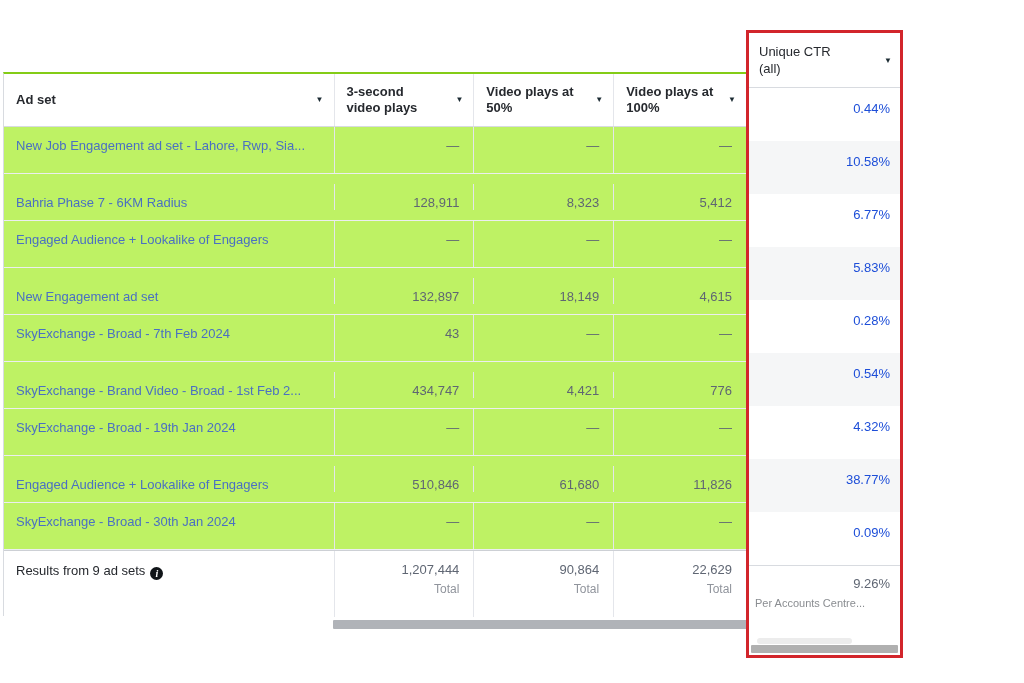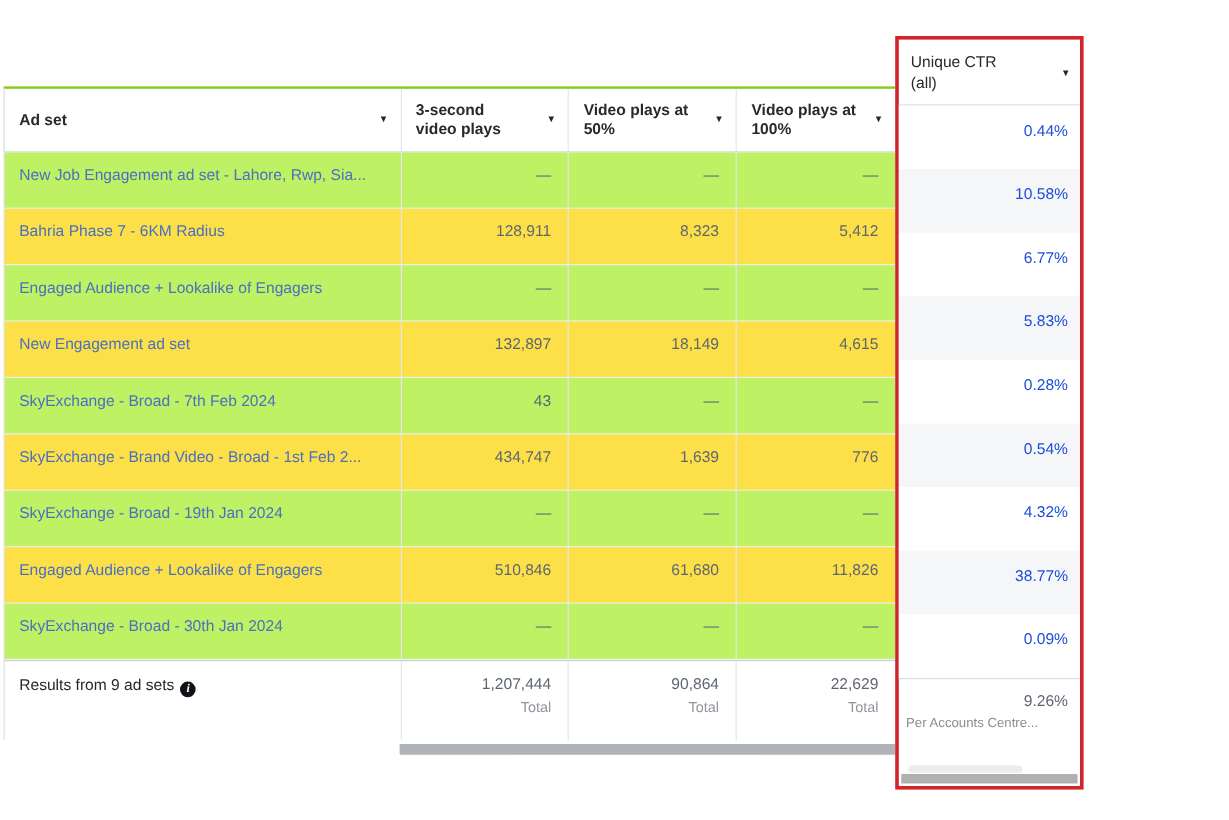--- a/index.html
+++ b/index.html
@@ -25,21 +25,21 @@
   }
   .hdr-cell .lbl { white-space:pre-line; }
   .caret { font-size:8px; color:#1c2b33; margin-left:4px; flex:0 0 auto; }
 
   .c1 { width:330px; }
   .c2 { width:140px; border-left:1px solid #e4e6eb; }
   .c3 { width:140px; border-left:1px solid #e4e6eb; }
   .c4 { width:133px; border-left:1px solid #e4e6eb; }
 
   .row { display:flex; height:47px; background:#bef264; border-bottom:1px solid #eceef0; }
-  .row.alt { background:#fde047; }
+  .row.alt { background:#bef264;align-items:center; }
   .cell { padding-top:11px; overflow:hidden; }
   .cell.name { padding-left:12px; padding-right:10px; white-space:nowrap; text-overflow:ellipsis; }
   .cell.num  { text-align:right; padding-right:14px; color:#5f6673; }
   .adset-link { color:#4a70c2; text-decoration:none; cursor:pointer; }
 
   .foot { display:flex; height:67px; border-top:1px solid #cdd0d5; background:#fff; }
   .foot .cell.name { color:#26292e; padding-top:12px; }
   .total-cap { display:block; font-size:12px; color:#90949c; margin-top:5px; }
   .info-icon {
     display:inline-block; width:13px; height:13px; border-radius:50%; background:#101418;
@@ -136,21 +136,21 @@
     </div>
     <div class="row">
       <div class="cell name c1"><a class="adset-link">SkyExchange - Broad - 7th Feb 2024</a></div>
       <div class="cell num c2">43</div>
       <div class="cell num c3">—</div>
       <div class="cell num c4">—</div>
     </div>
     <div class="row alt">
       <div class="cell name c1"><a class="adset-link">SkyExchange - Brand Video - Broad - 1st Feb 2...</a></div>
       <div class="cell num c2">434,747</div>
-      <div class="cell num c3">1,639</div>
+      <div class="cell num c3">4,421</div>
       <div class="cell num c4">776</div>
     </div>
     <div class="row">
       <div class="cell name c1"><a class="adset-link">SkyExchange - Broad - 19th Jan 2024</a></div>
       <div class="cell num c2">—</div>
       <div class="cell num c3">—</div>
       <div class="cell num c4">—</div>
     </div>
     <div class="row alt">
       <div class="cell name c1"><a class="adset-link">Engaged Audience + Lookalike of Engagers</a></div>

